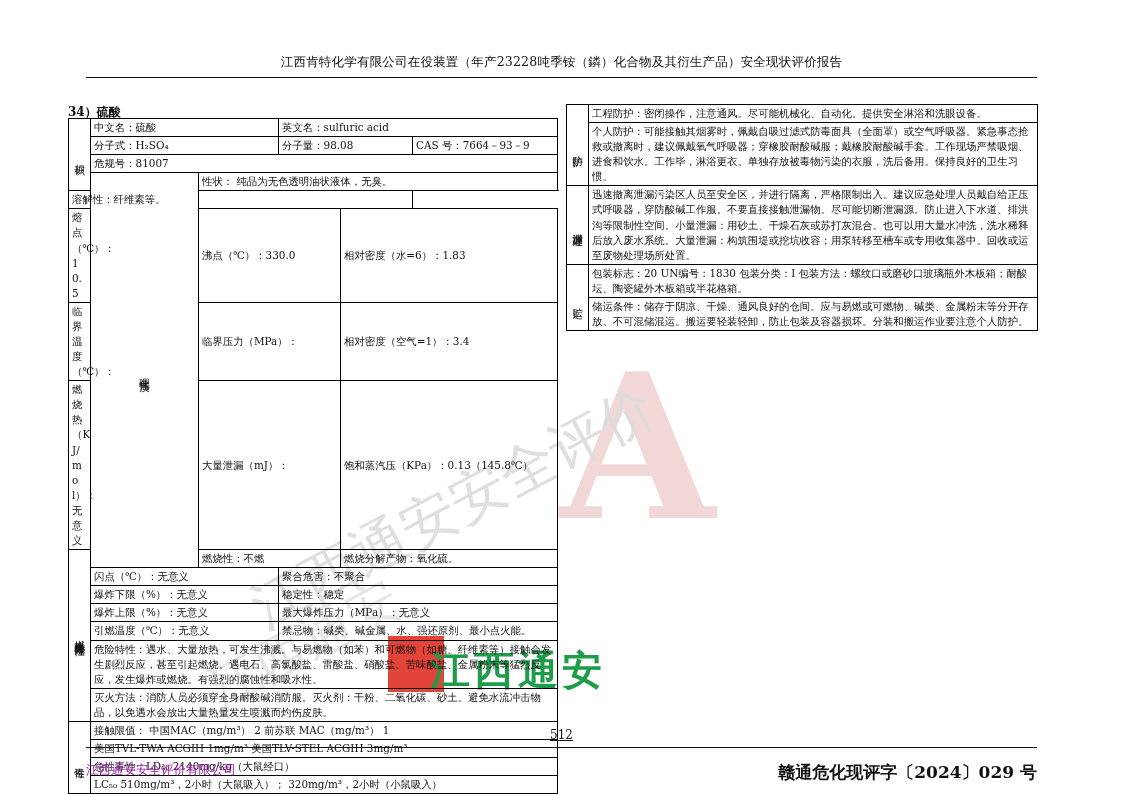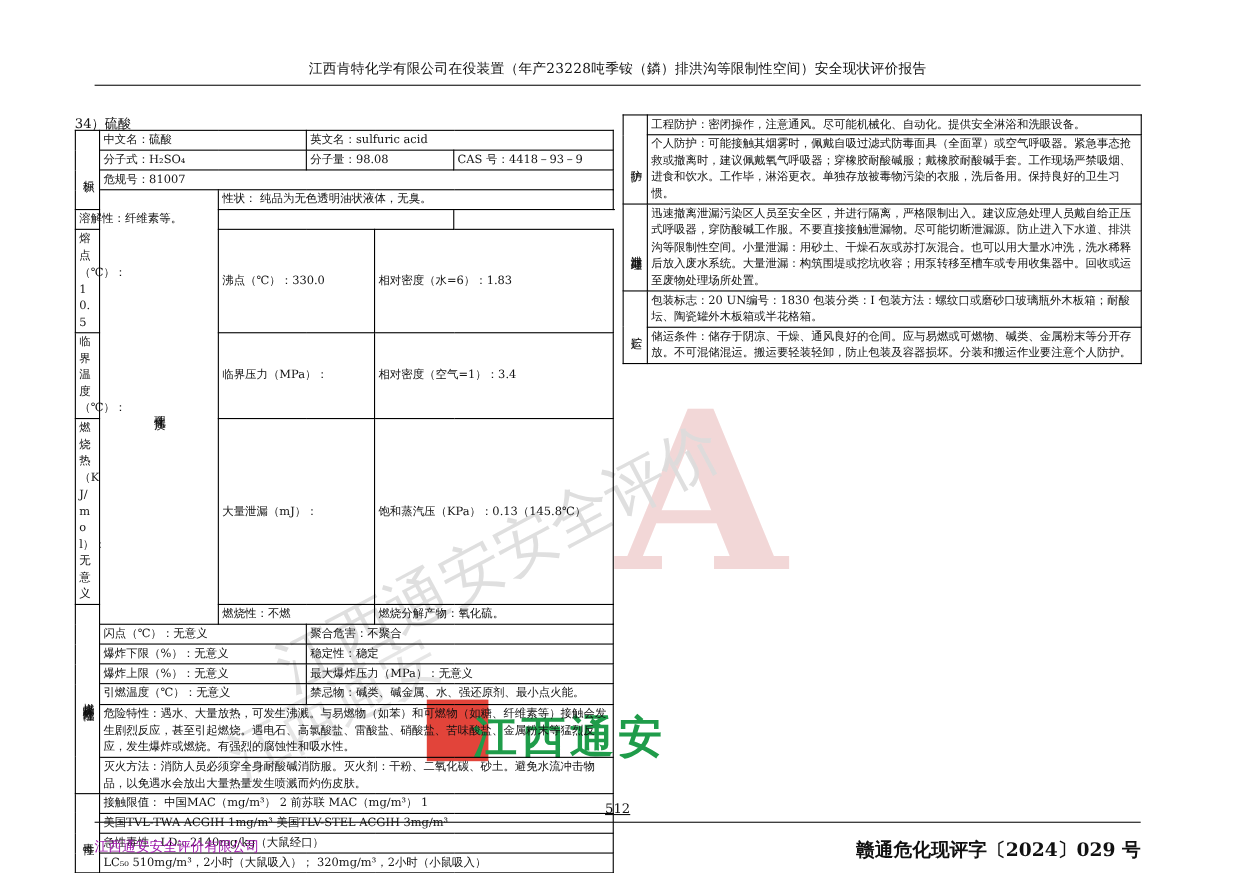--- a/index.html
+++ b/index.html
@@ -53,21 +53,21 @@
   }
   .wm-green{
     left:430px;top:643px;font-size:40px;color:#1f9c4a;font-weight:bold;letter-spacing:4px;
     font-family:"DejaVu Serif","Liberation Serif",serif;
   }
   .wm-seal{
     left:388px;top:636px;width:56px;height:56px;background:#e03a2f;opacity:.95;
   }
 
   
-  .sect{position:absolute;font-family:"DejaVu Serif","Liberation Serif",serif;color:#111;}
+  .sect{position:absolute;font-family:"DejaVu Serif","Liberation Serif",serif;color:#111;font-weight:bold;}
   .tag34{left:68px;top:104px;font-size:12px;}
   table.grid{border-collapse:collapse;table-layout:fixed;}
   table.grid td{
     border:1px solid #000;
     font-size:10.4px;
     line-height:1.45;
     padding:1px 3px;
     vertical-align:middle;
     font-family:"DejaVu Serif","Liberation Serif",serif;
     color:#111;
@@ -84,21 +84,21 @@
   }
   .l{text-align:left;}
   .left-table{position:absolute;left:68px;top:118px;width:489px;}
   .right-table{position:absolute;left:566px;top:104px;width:471px;}
 </style>
 </head>
 <body>
 
 <div class="page">
 
-  <div class="header-title">江西肯特化学有限公司在役装置（年产23228吨季铵（鏻）排洪沟等限制性空间）安全现状评价报告</div>
+  <div class="header-title">江西肯特化学有限公司在役装置（年产23228吨季铵（鏻）化合物及其衍生产品）安全现状评价报告</div>
   <div class="header-rule"></div>
 
   <div class="wm wm-a">A</div>
   <div class="wm wm-txt1">江西通安安全评价</div>
   <div class="wm wm-txt2">江西通安</div>
   <div class="wm wm-seal"></div>
   <div class="wm wm-green">江西通安</div>
 
   <div class="sect tag34">34）硫酸</div>
 
@@ -114,21 +114,21 @@
     <tbody>
 
       <tr>
         <td class="lbl" rowspan="4"><span class="vlabel">标识</span></td>
         <td colspan="2" class="l">中文名：硫酸</td>
         <td colspan="3" class="l">英文名：sulfuric acid</td>
       </tr>
       <tr>
         <td colspan="2" class="l">分子式：H₂SO₄</td>
         <td colspan="2" class="l">分子量：98.08</td>
-        <td class="l">CAS 号：4418－93－9</td>
+        <td class="l">CAS 号：7664－93－9</td>
       </tr>
       <tr>
         <td colspan="5" class="l">危规号：81007</td>
       </tr>
 
       <tr>
         <td class="lbl" rowspan="6"><span class="vlabel">理化性质</span></td>
         <td colspan="5" class="l">性状：  纯品为无色透明油状液体，无臭。</td>
       </tr>
       <tr>

